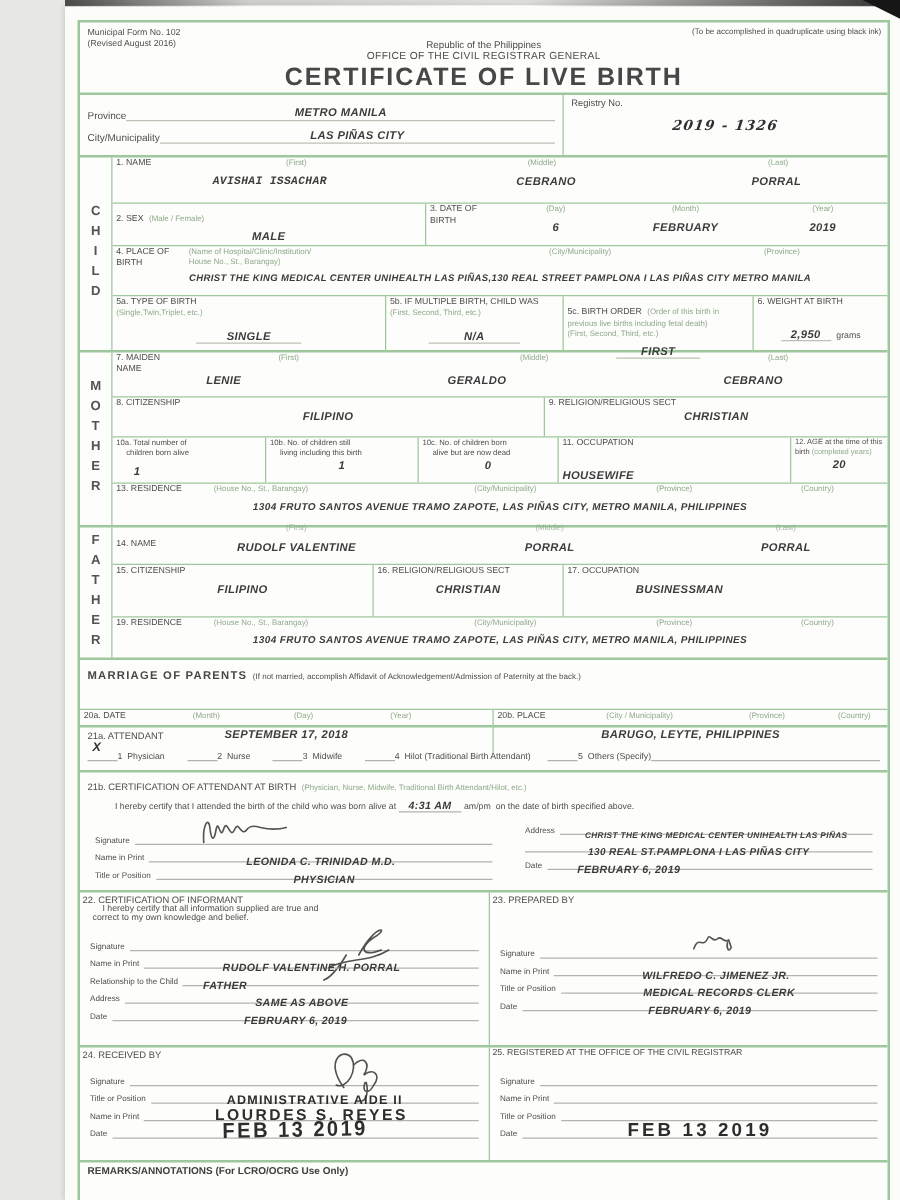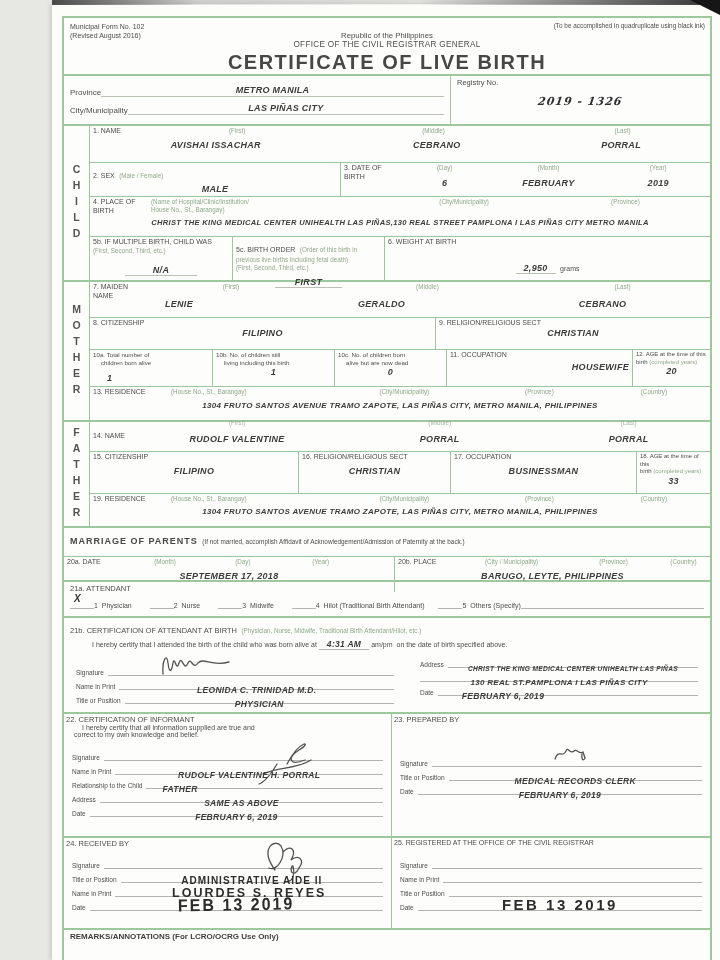--- a/index.html
+++ b/index.html
@@ -118,21 +118,21 @@
 
       <div class="r" style="height:36px;">
         <div class="c" style="flex:1;">
           <div style="display:flex;">
             <span class="bl" style="width:52px;">1. NAME</span>
             <span class="gl ctr" style="width:30%;">(First)</span>
             <span class="gl ctr" style="width:34%;">(Middle)</span>
             <span class="gl ctr" style="flex:1;">(Last)</span>
           </div>
           <div style="display:flex;margin-top:4px;">
-            <i class="fv ctr" style="width:40%;">AVISHAI ISSACHAR</i>
+            <i class="fv ctr" style="width:40%;font-family:Liberation Mono, monospace;">AVISHAI ISSACHAR</i>
             <i class="fv ctr" style="width:32%;">CEBRANO</i>
             <i class="fv ctr" style="flex:1;">PORRAL</i>
           </div>
         </div>
       </div>
 
       <div class="r" style="height:34px;">
         <div class="c" style="width:250px;">
           <div><span class="bl">2. SEX</span>
                <span class="gl">(Male / Female)</span></div>
@@ -163,20 +163,25 @@
               <div>House No., St., Barangay)</div>
             </div>
             <span class="gl ctr" style="width:26%;">(City/Municipality)</span>
             <span class="gl ctr" style="flex:1;">(Province)</span>
           </div>
           <i class="fv fv7 ctr" style="display:block;margin-top:2px;">CHRIST THE KING MEDICAL CENTER UNIHEALTH LAS PIÑAS,130 REAL STREET PAMPLONA I LAS PIÑAS CITY METRO MANILA</i>
         </div>
       </div>
 
       <div class="r" style="height:44px;">
+        <div class="c" style="width:218px;">
+          <div class="bl">5a. TYPE OF BIRTH</div>
+          <div class="gl">(Single,Twin,Triplet, etc.)</div>
+          <div class="ctr" style="margin-top:5px;"><i class="fv u" style="padding:0 24px;">SINGLE</i></div>
+        </div>
         <div class="c" style="width:142px;">
           <div class="bl">5b. IF MULTIPLE BIRTH, CHILD WAS</div>
           <div class="gl">(First, Second, Third, etc.)</div>
           <div class="ctr" style="margin-top:5px;"><i class="fv u" style="padding:0 28px;">N/A</i></div>
         </div>
         <div class="c" style="width:152px;">
           <div><span class="bl">5c. BIRTH ORDER</span>
                <span class="gl">(Order of this birth in</span></div>
           <div class="gl">previous live births including fetal death)</div>
           <div class="gl">(First, Second, Third, etc.)</div>
@@ -246,21 +251,21 @@
         </div>
         <div class="c" style="width:112px;">
           <div class="bl" style="font-size:6.2px;">
             <span>10c. No. of children  born</span><br>
             <span style="padding-left:8px;">alive but are now dead</span>
           </div>
           <i class="fv ctr" style="display:block;">0</i>
         </div>
         <div class="c" style="width:186px;">
           <div class="bl">11. OCCUPATION</div>
-          <i class="fv" style="display:block;text-align:right;margin-top:2px;">HOUSEWIFE</i>
+          <i class="fv" style="display:block;text-align:left;margin-top:15px;">HOUSEWIFE</i>
         </div>
         <div class="c" style="flex:1;">
           <div style="font-size:6px;"><span class="bl" style="font-size:6px;">12. AGE at the time of this</span></div>
           <div style="font-size:6px;"><span class="bl" style="font-size:6px;">birth</span>
             <span class="gl" style="font-size:6px;">(completed years)</span></div>
           <i class="fv ctr" style="display:block;">20</i>
         </div>
       </div>
 
       <div class="r" style="height:34px;">
@@ -308,26 +313,20 @@
           <i class="fv" style="display:block;text-align:center;margin-top:4px;">FILIPINO</i>
         </div>
         <div class="c" style="width:152px;">
           <div class="bl">16. RELIGION/RELIGIOUS SECT</div>
           <i class="fv" style="display:block;text-align:center;margin-top:4px;">CHRISTIAN</i>
         </div>
         <div class="c" style="width:186px;">
           <div class="bl">17. OCCUPATION</div>
           <i class="fv" style="display:block;text-align:center;margin-top:4px;">BUSINESSMAN</i>
         </div>
-        <div class="c" style="flex:1;">
-          <div style="font-size:6px;"><span class="bl" style="font-size:6px;">18.  AGE at the time of this</span></div>
-          <div style="font-size:6px;"><span class="bl" style="font-size:6px;">birth</span>
-            <span class="gl" style="font-size:6px;">(completed years)</span></div>
-          <i class="fv ctr" style="display:block;">33</i>
-        </div>
       </div>
 
       <div class="r" style="height:34px;">
         <div class="c" style="flex:1;">
           <div style="display:flex;">
             <span class="bl" style="width:78px;">19. RESIDENCE</span>
             <span class="gl" style="width:26%;">(House No., St., Barangay)</span>
             <span class="gl ctr" style="width:24%;">(City/Municipality)</span>
             <span class="gl ctr" style="width:20%;">(Province)</span>
             <span class="gl ctr" style="flex:1;">(Country)</span>
@@ -336,21 +335,21 @@
         </div>
       </div>
     </div>
   </div>
 
   <div class="sec" style="height:54px;">
     <div style="padding:2px 6px 0 6px;">
       <span style="font-size:9px;font-weight:bold;letter-spacing:1px;color:#474747;">MARRIAGE OF PARENTS</span>
       <span class="bl" style="font-size:6.4px;">(If not married, accomplish Affidavit of Acknowledgement/Admission of Paternity at the back.)</span>
     </div>
-    <div style="display:flex;margin-top:8px;border-top:1px solid var(--g);height:36px;">
+    <div style="display:flex;margin-top:19px;border-top:1px solid var(--g);height:36px;">
       <div class="c" style="width:330px;">
         <div style="display:flex;">
           <span class="bl" style="width:56px;">20a. DATE</span>
           <span class="gl ctr" style="width:26%;">(Month)</span>
           <span class="gl ctr" style="width:22%;">(Day)</span>
           <span class="gl ctr" style="width:26%;">(Year)</span>
         </div>
         <i class="fv ctr" style="display:block;margin-top:4px;">SEPTEMBER 17, 2018</i>
       </div>
       <div class="c" style="flex:1;">
@@ -465,20 +464,24 @@
         <div class="bl8">23. PREPARED BY</div>
         <div class="sr" style="margin-top:32px;">
           <span class="sl">Signature</span>
           <span class="ln">
             <svg class="sig" style="left:44%;bottom:0;" width="44" height="24" viewBox="0 0 44 24">
               <path d="M4,17 C8,6 11,17 15,9 C17,4 19,13 23,9 C26,6 28,13 32,10 L34,16 C32,20 30,17 31,12"></path>
             </svg>
           </span>
         </div>
         <div class="sr">
+          <span class="sl">Name in Print</span>
+          <span class="ln"><i class="fv">WILFREDO C. JIMENEZ JR.</i></span>
+        </div>
+        <div class="sr">
           <span class="sl">Title or Position</span>
           <span class="ln"><i class="fv">MEDICAL RECORDS CLERK</i></span>
         </div>
         <div class="sr">
           <span class="sl">Date</span>
           <span class="ln"><i class="fv">FEBRUARY 6, 2019</i></span>
         </div>
       </div>
     </div>
   </div>

